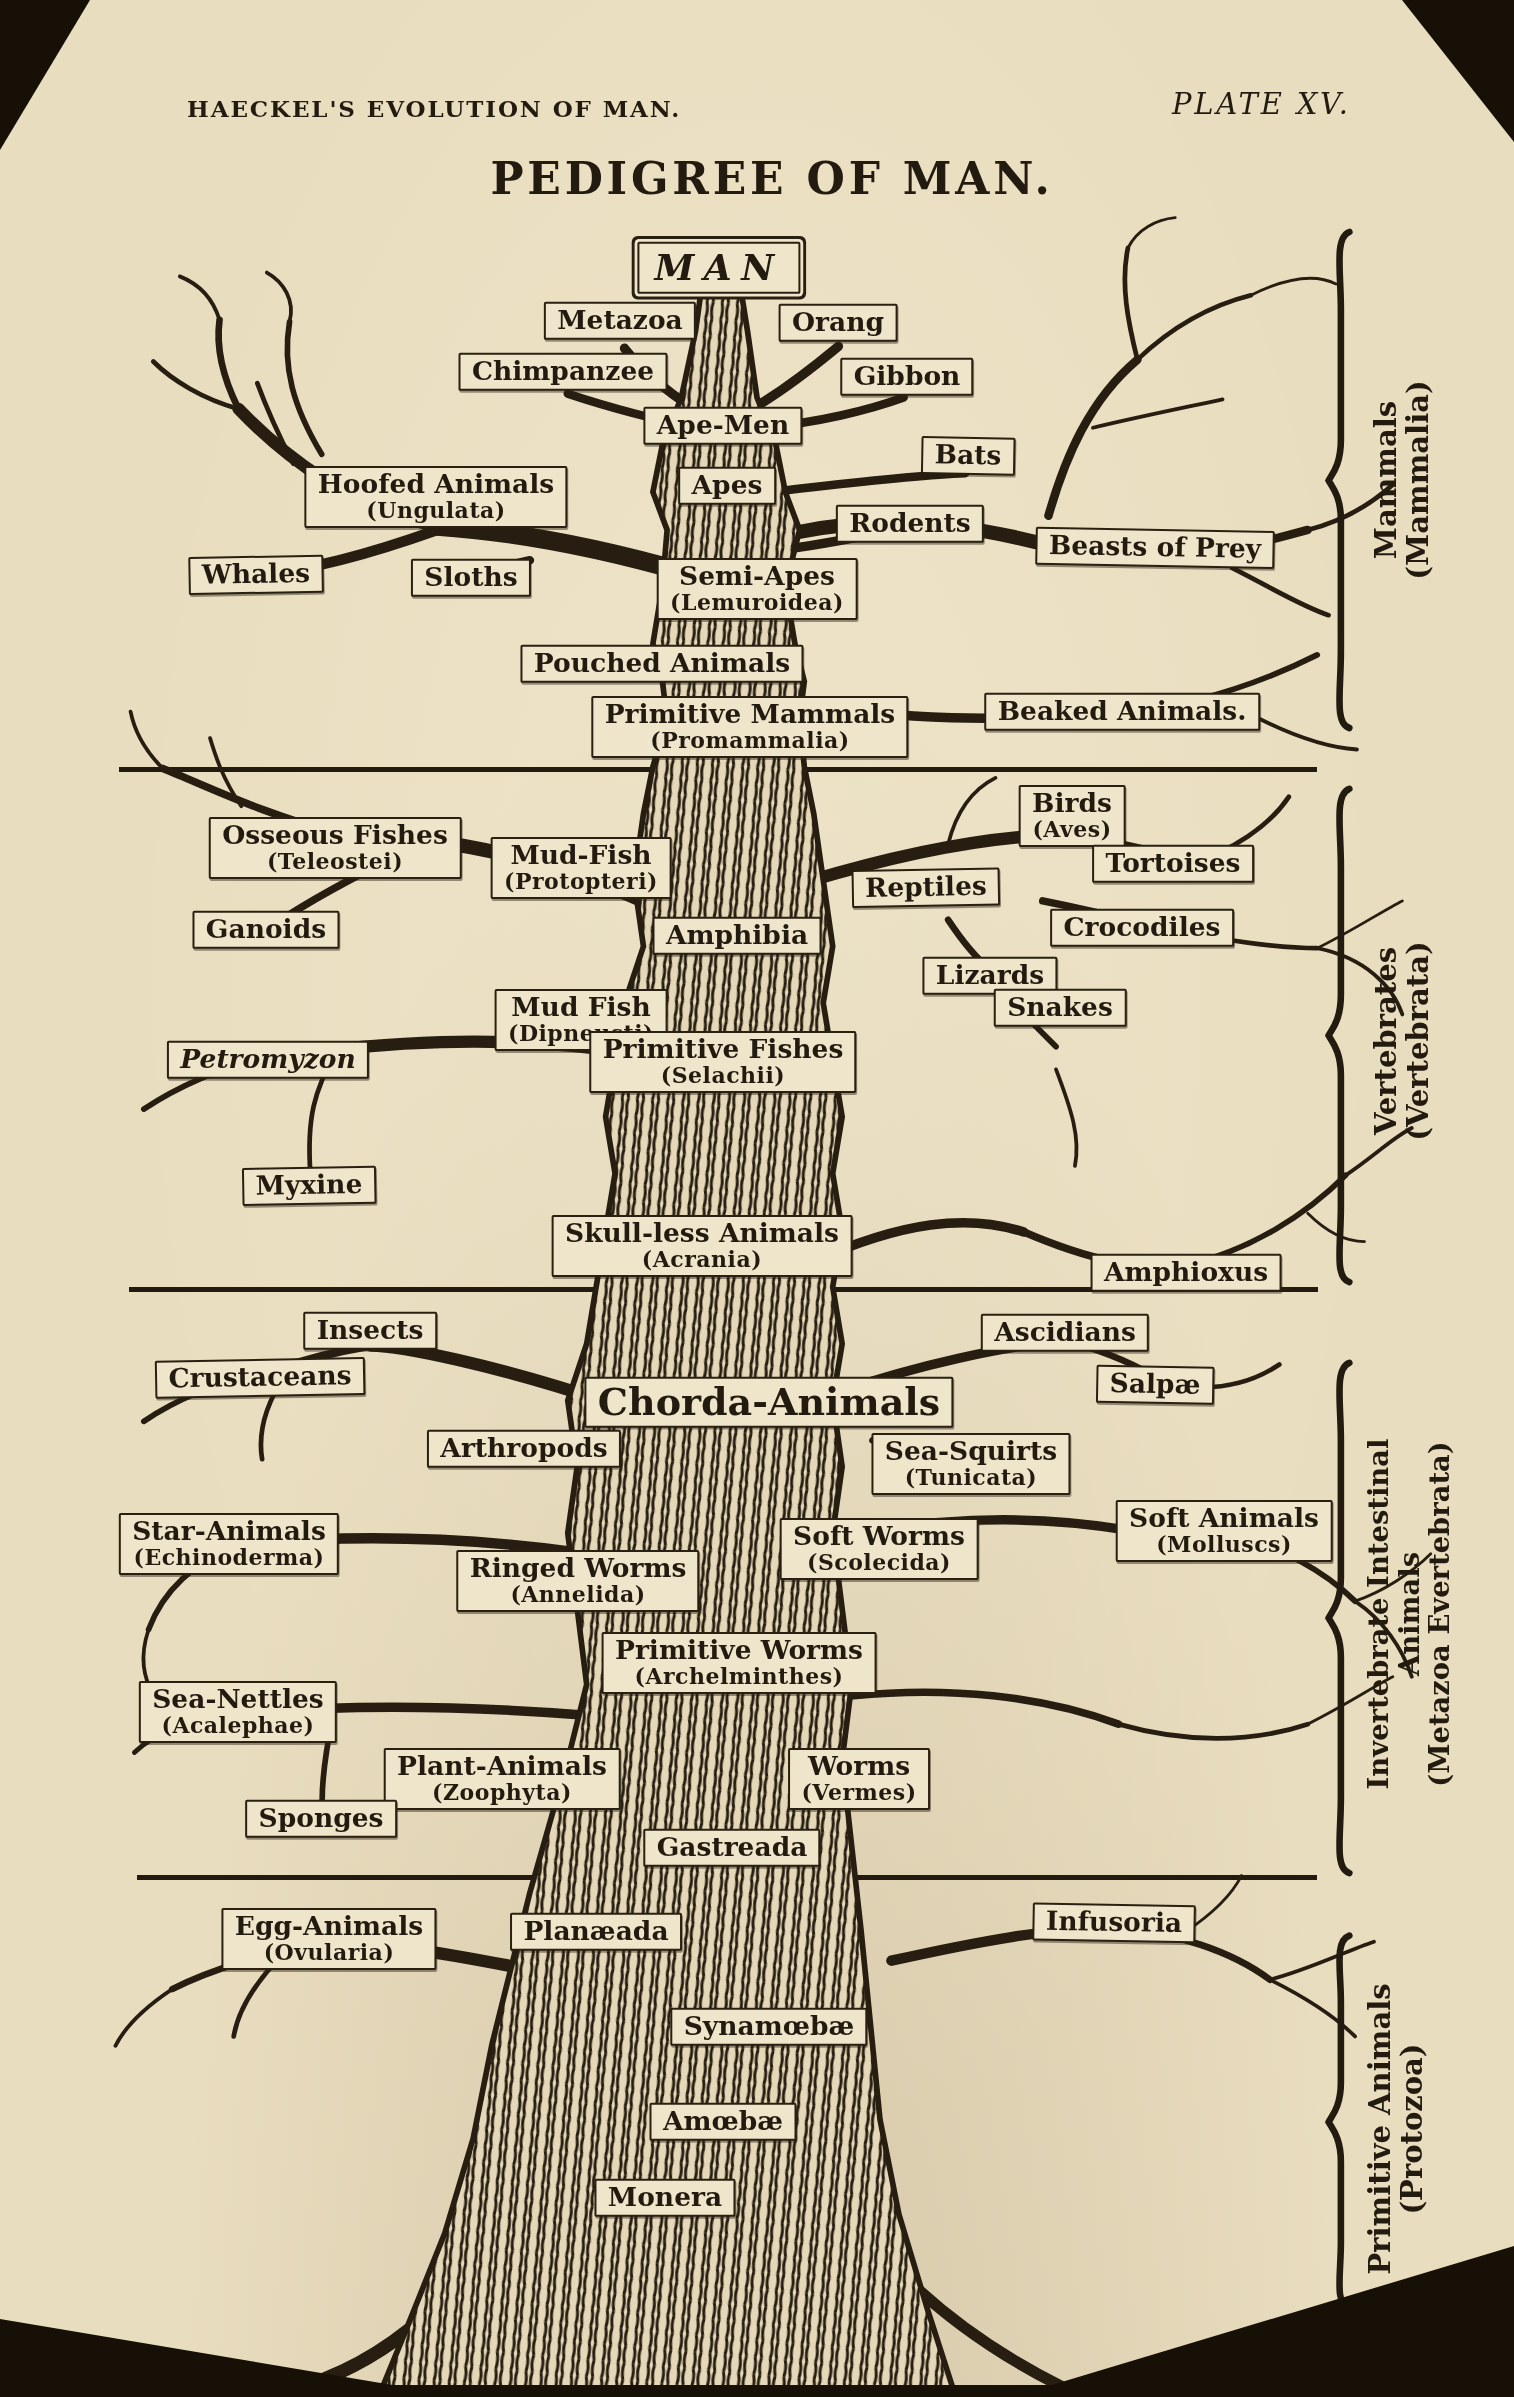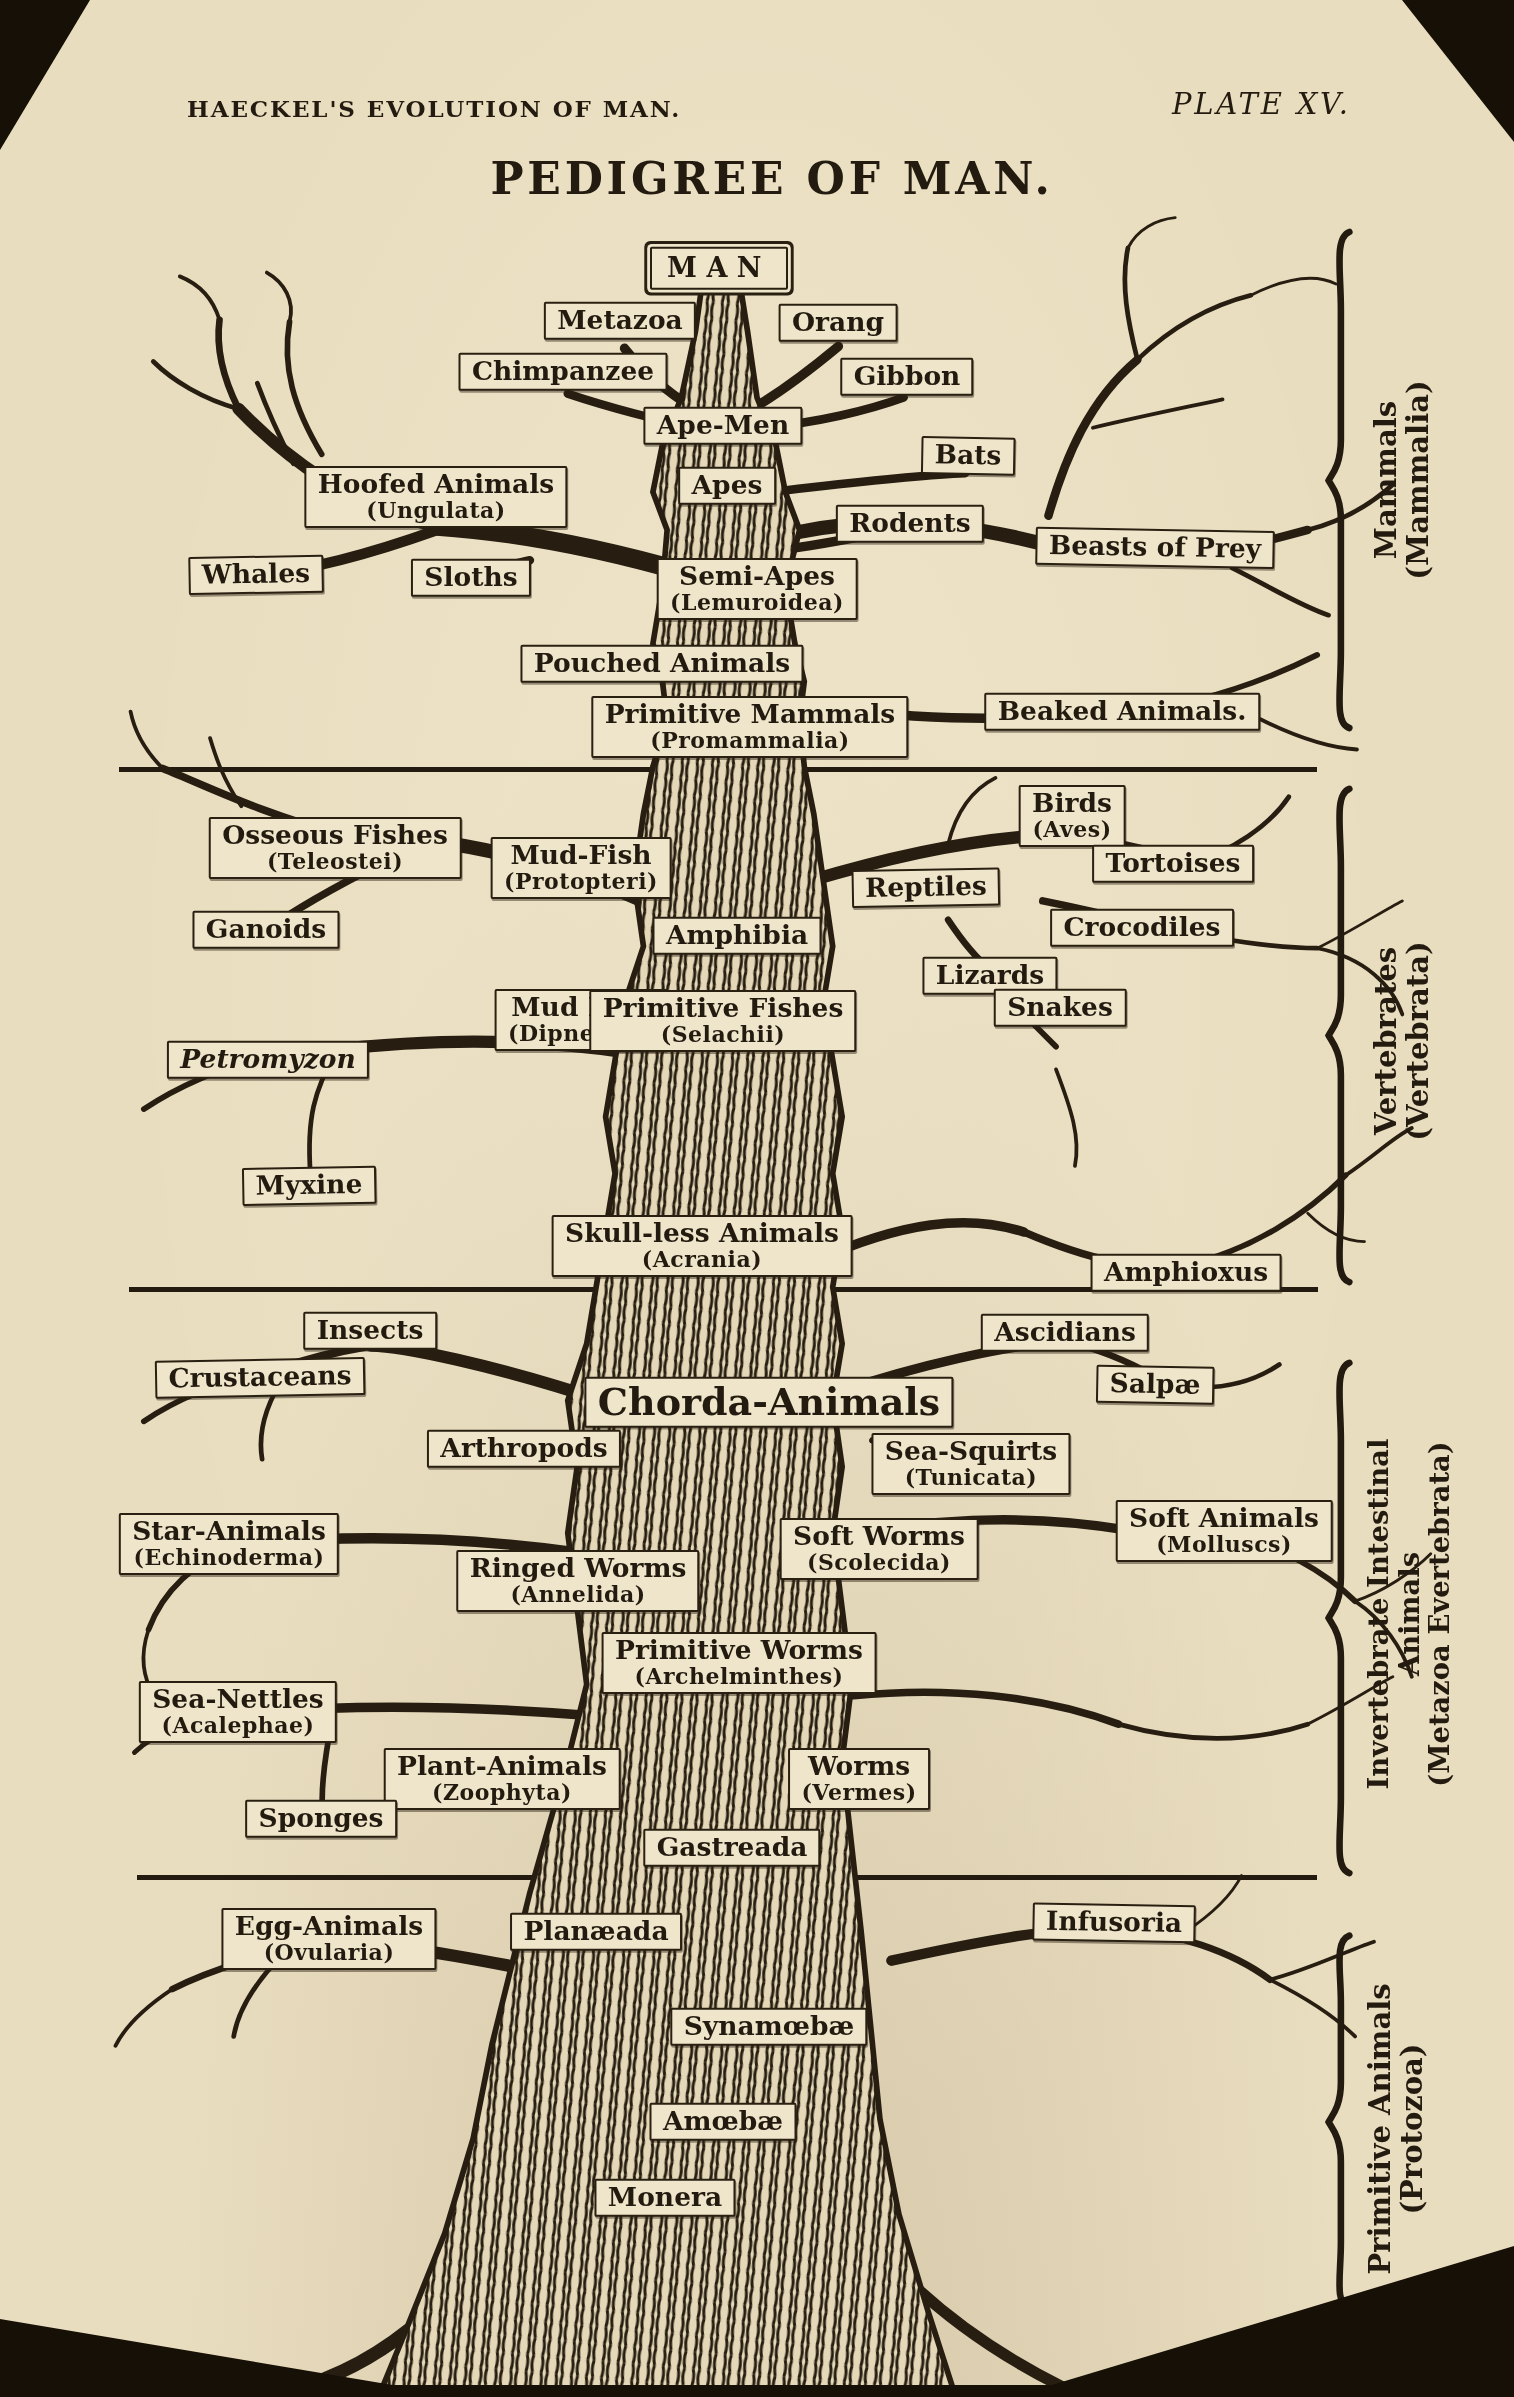--- a/index.html
+++ b/index.html
@@ -20,22 +20,22 @@
   .hr{position:absolute;height:4.7px;background:#241b10;}
   .tree{position:absolute;left:0;top:0;}
   .node{
     position:absolute;transform:translate(-50%,-50%);
     background:#efe5ca;border:2.8px solid #2a2012;border-radius:1.9px;
     padding:1.9px 11.4px 3.8px;text-align:center;font-weight:bold;
     font-size:26.5px;line-height:1.08;white-space:nowrap;
     box-shadow:0.9px 1.9px 0 rgba(42,32,18,.45);
   }
   .node .sub{font-size:22px;font-weight:bold;letter-spacing:0.5px;}
-  .node.man{font-size:27px;letter-spacing:9.5px;padding:3.8px 15px 5.7px;
-    box-shadow:0 0 0 2.8px #efe5ca,0 0 0 5.7px #2a2012,0.9px 1.9px 0 2.8px rgba(42,32,18,.4);}
+  .node.man{font-size:36px;letter-spacing:9.5px;padding:3.8px 15px 5.7px;
+    box-shadow:0 0 0 2.8px #efe5ca,0 0 0 5.7px #2a2012,0.9px 1.9px 0 2.8px rgba(42,32,18,.4);font-style:italic;}
   .node.big{font-size:38px;}
   .node.ra{transform:translate(-50%,-50%) rotate(-1deg);}
   .node.rb{transform:translate(-50%,-50%) rotate(1deg);}
   .vlabel{
     position:absolute;transform:translate(-50%,-50%) rotate(-90deg);
     font-size:29px;font-weight:bold;text-align:center;line-height:1.12;white-space:nowrap;
   }
   .vlabel.small{font-size:27.4px;}
   .brace{position:absolute;}
   .corner{position:absolute;background:#171006;}
@@ -244,21 +244,21 @@
   <div class="node ra" style="left:926px;top:888px;">Reptiles</div>
   <div class="node" style="left:266px;top:930px;">Ganoids</div>
   <div class="node" style="left:737px;top:936px;">Amphibia</div>
   <div class="node" style="left:1142px;top:928px;">Crocodiles</div>
   <div class="node" style="left:990px;top:976px;">Lizards</div>
   <div class="node" style="left:581px;top:1020px;">
     <div>Mud Fish</div>
     <div class="sub">(Dipneusti)</div>
   </div>
   <div class="node" style="left:268px;top:1060px;font-style:italic;">Petromyzon</div>
-  <div class="node" style="left:723px;top:1021px;">
+  <div class="node" style="left:723px;top:1062px;">
     <div>Primitive Fishes</div>
     <div class="sub">(Selachii)</div>
   </div>
   <div class="node" style="left:1060px;top:1008px;text-align:right;">Snakes</div>
   <div class="node ra" style="left:309px;top:1186px;">Myxine</div>
   <div class="node" style="left:702px;top:1246px;">
     <div>Skull-less Animals</div>
     <div class="sub">(Acrania)</div>
   </div>
   <div class="node" style="left:1186px;top:1273px;">Amphioxus</div>

